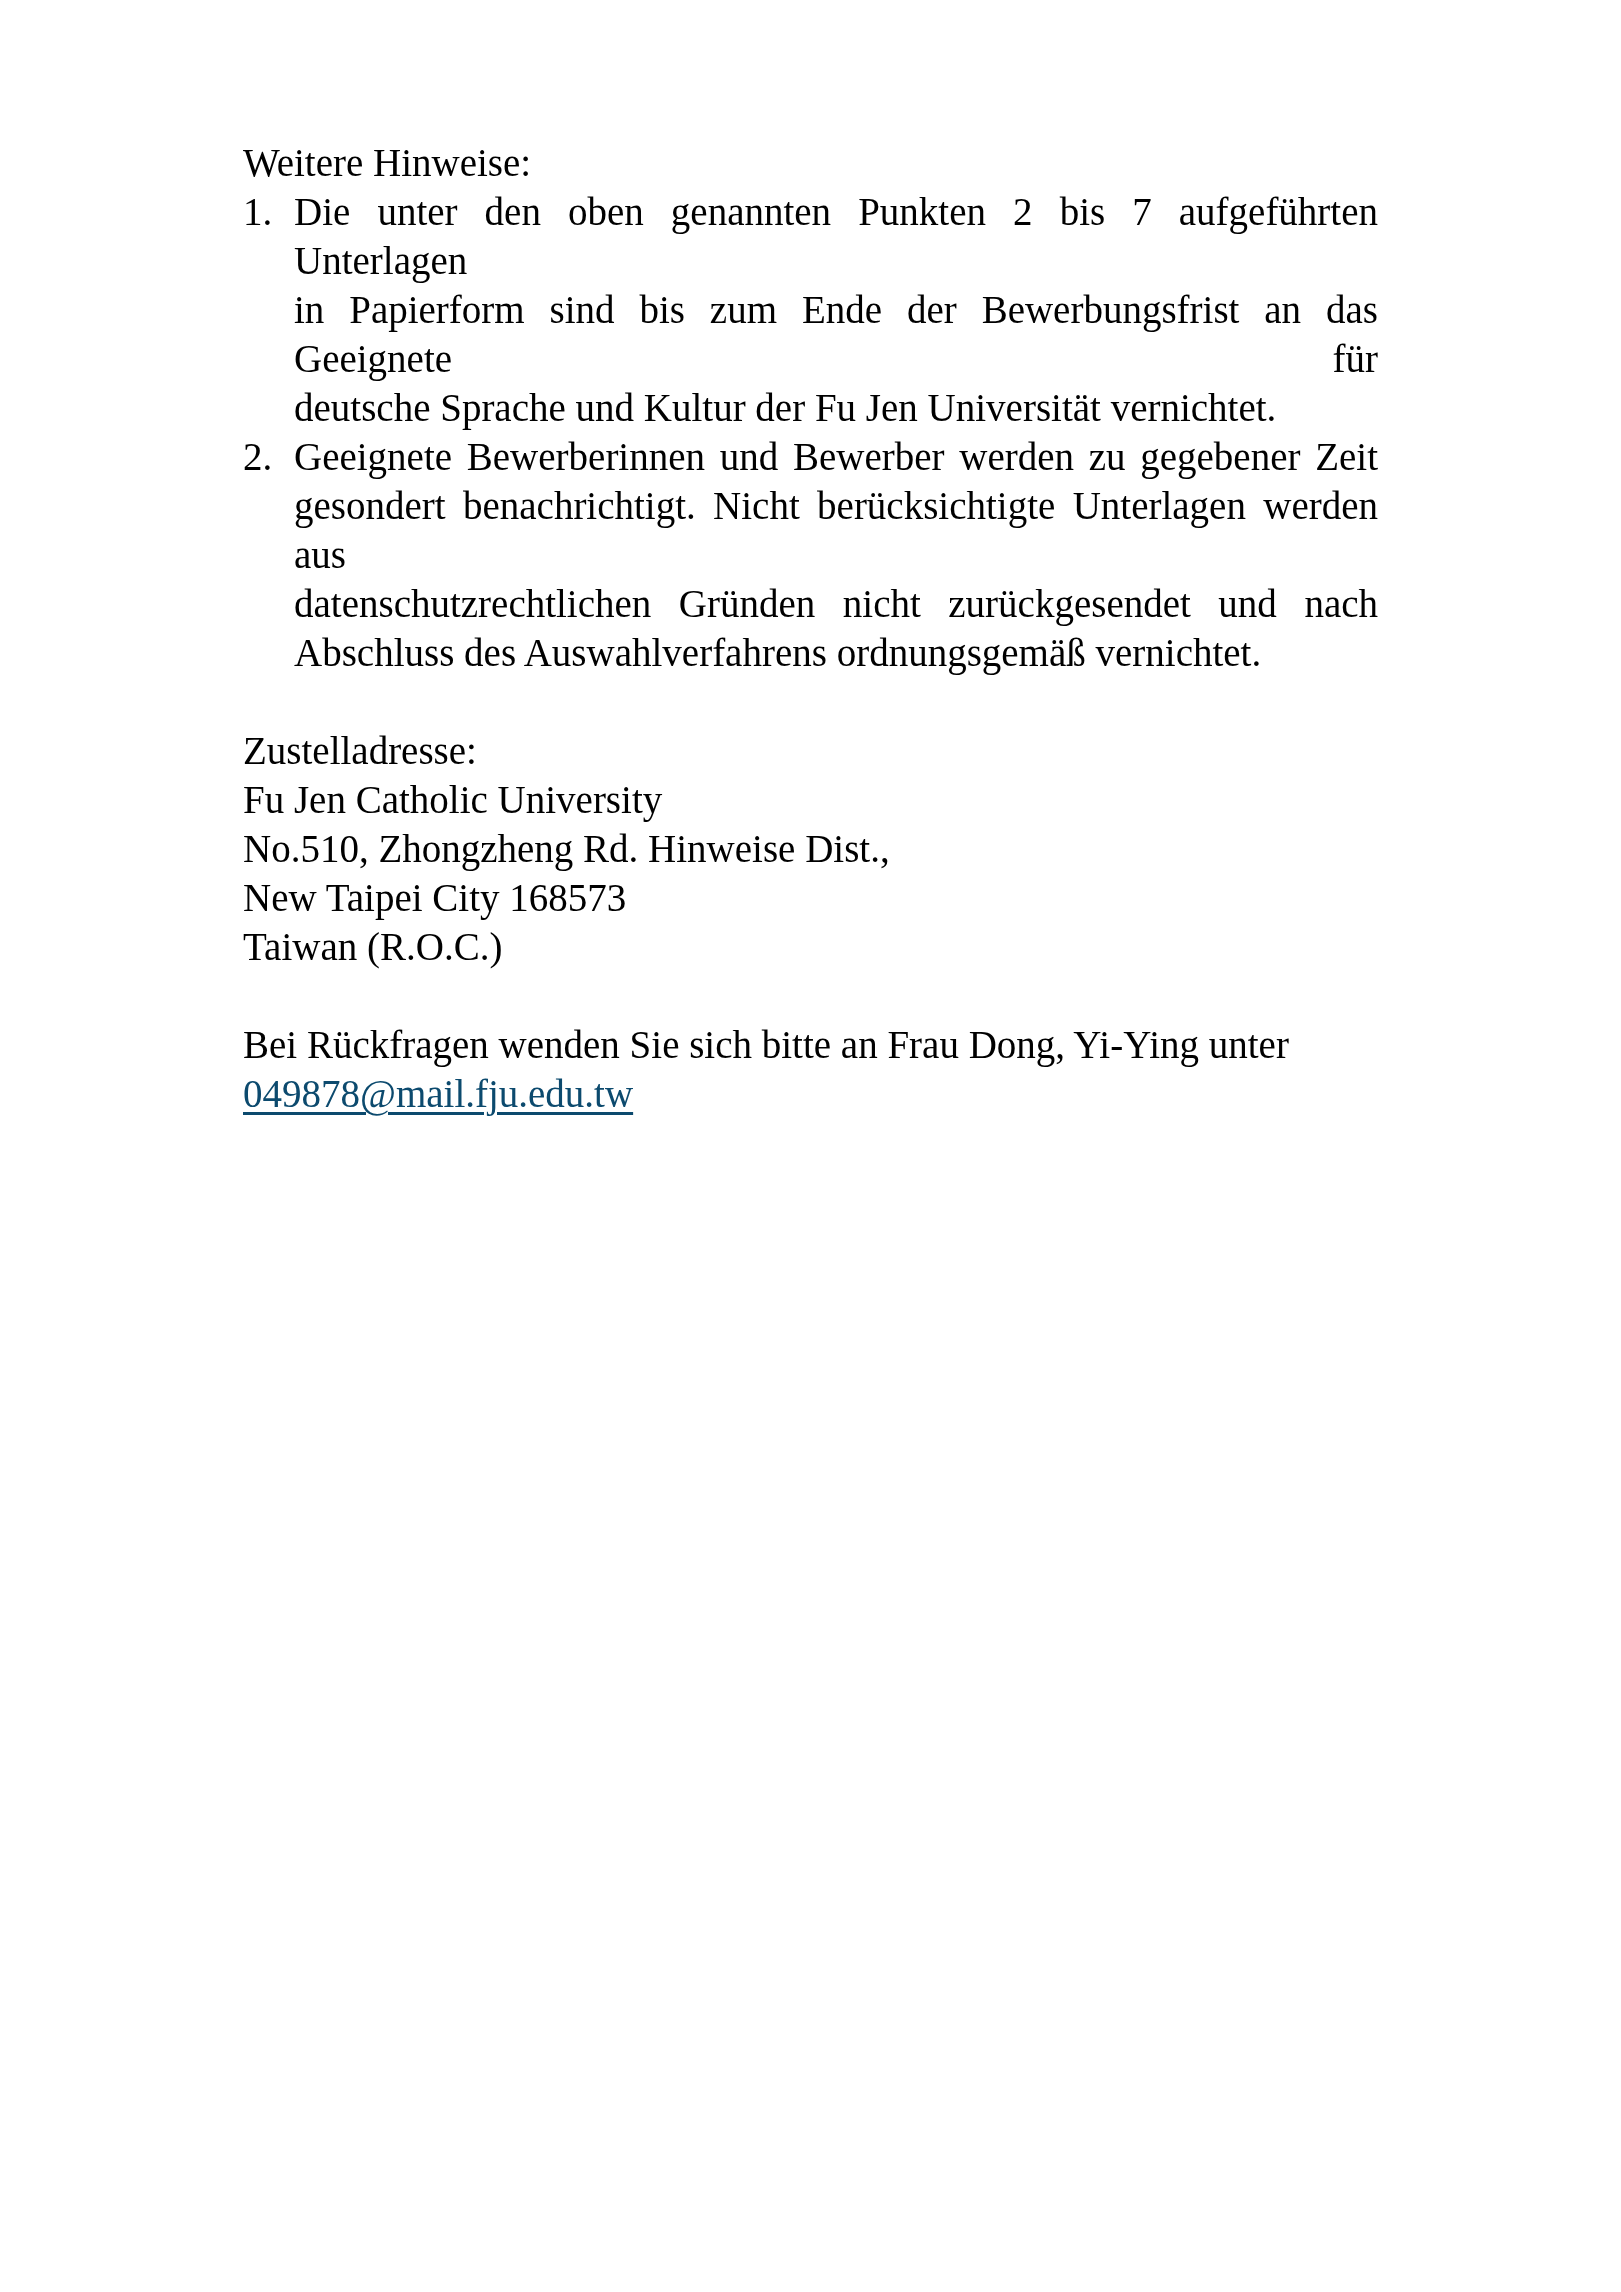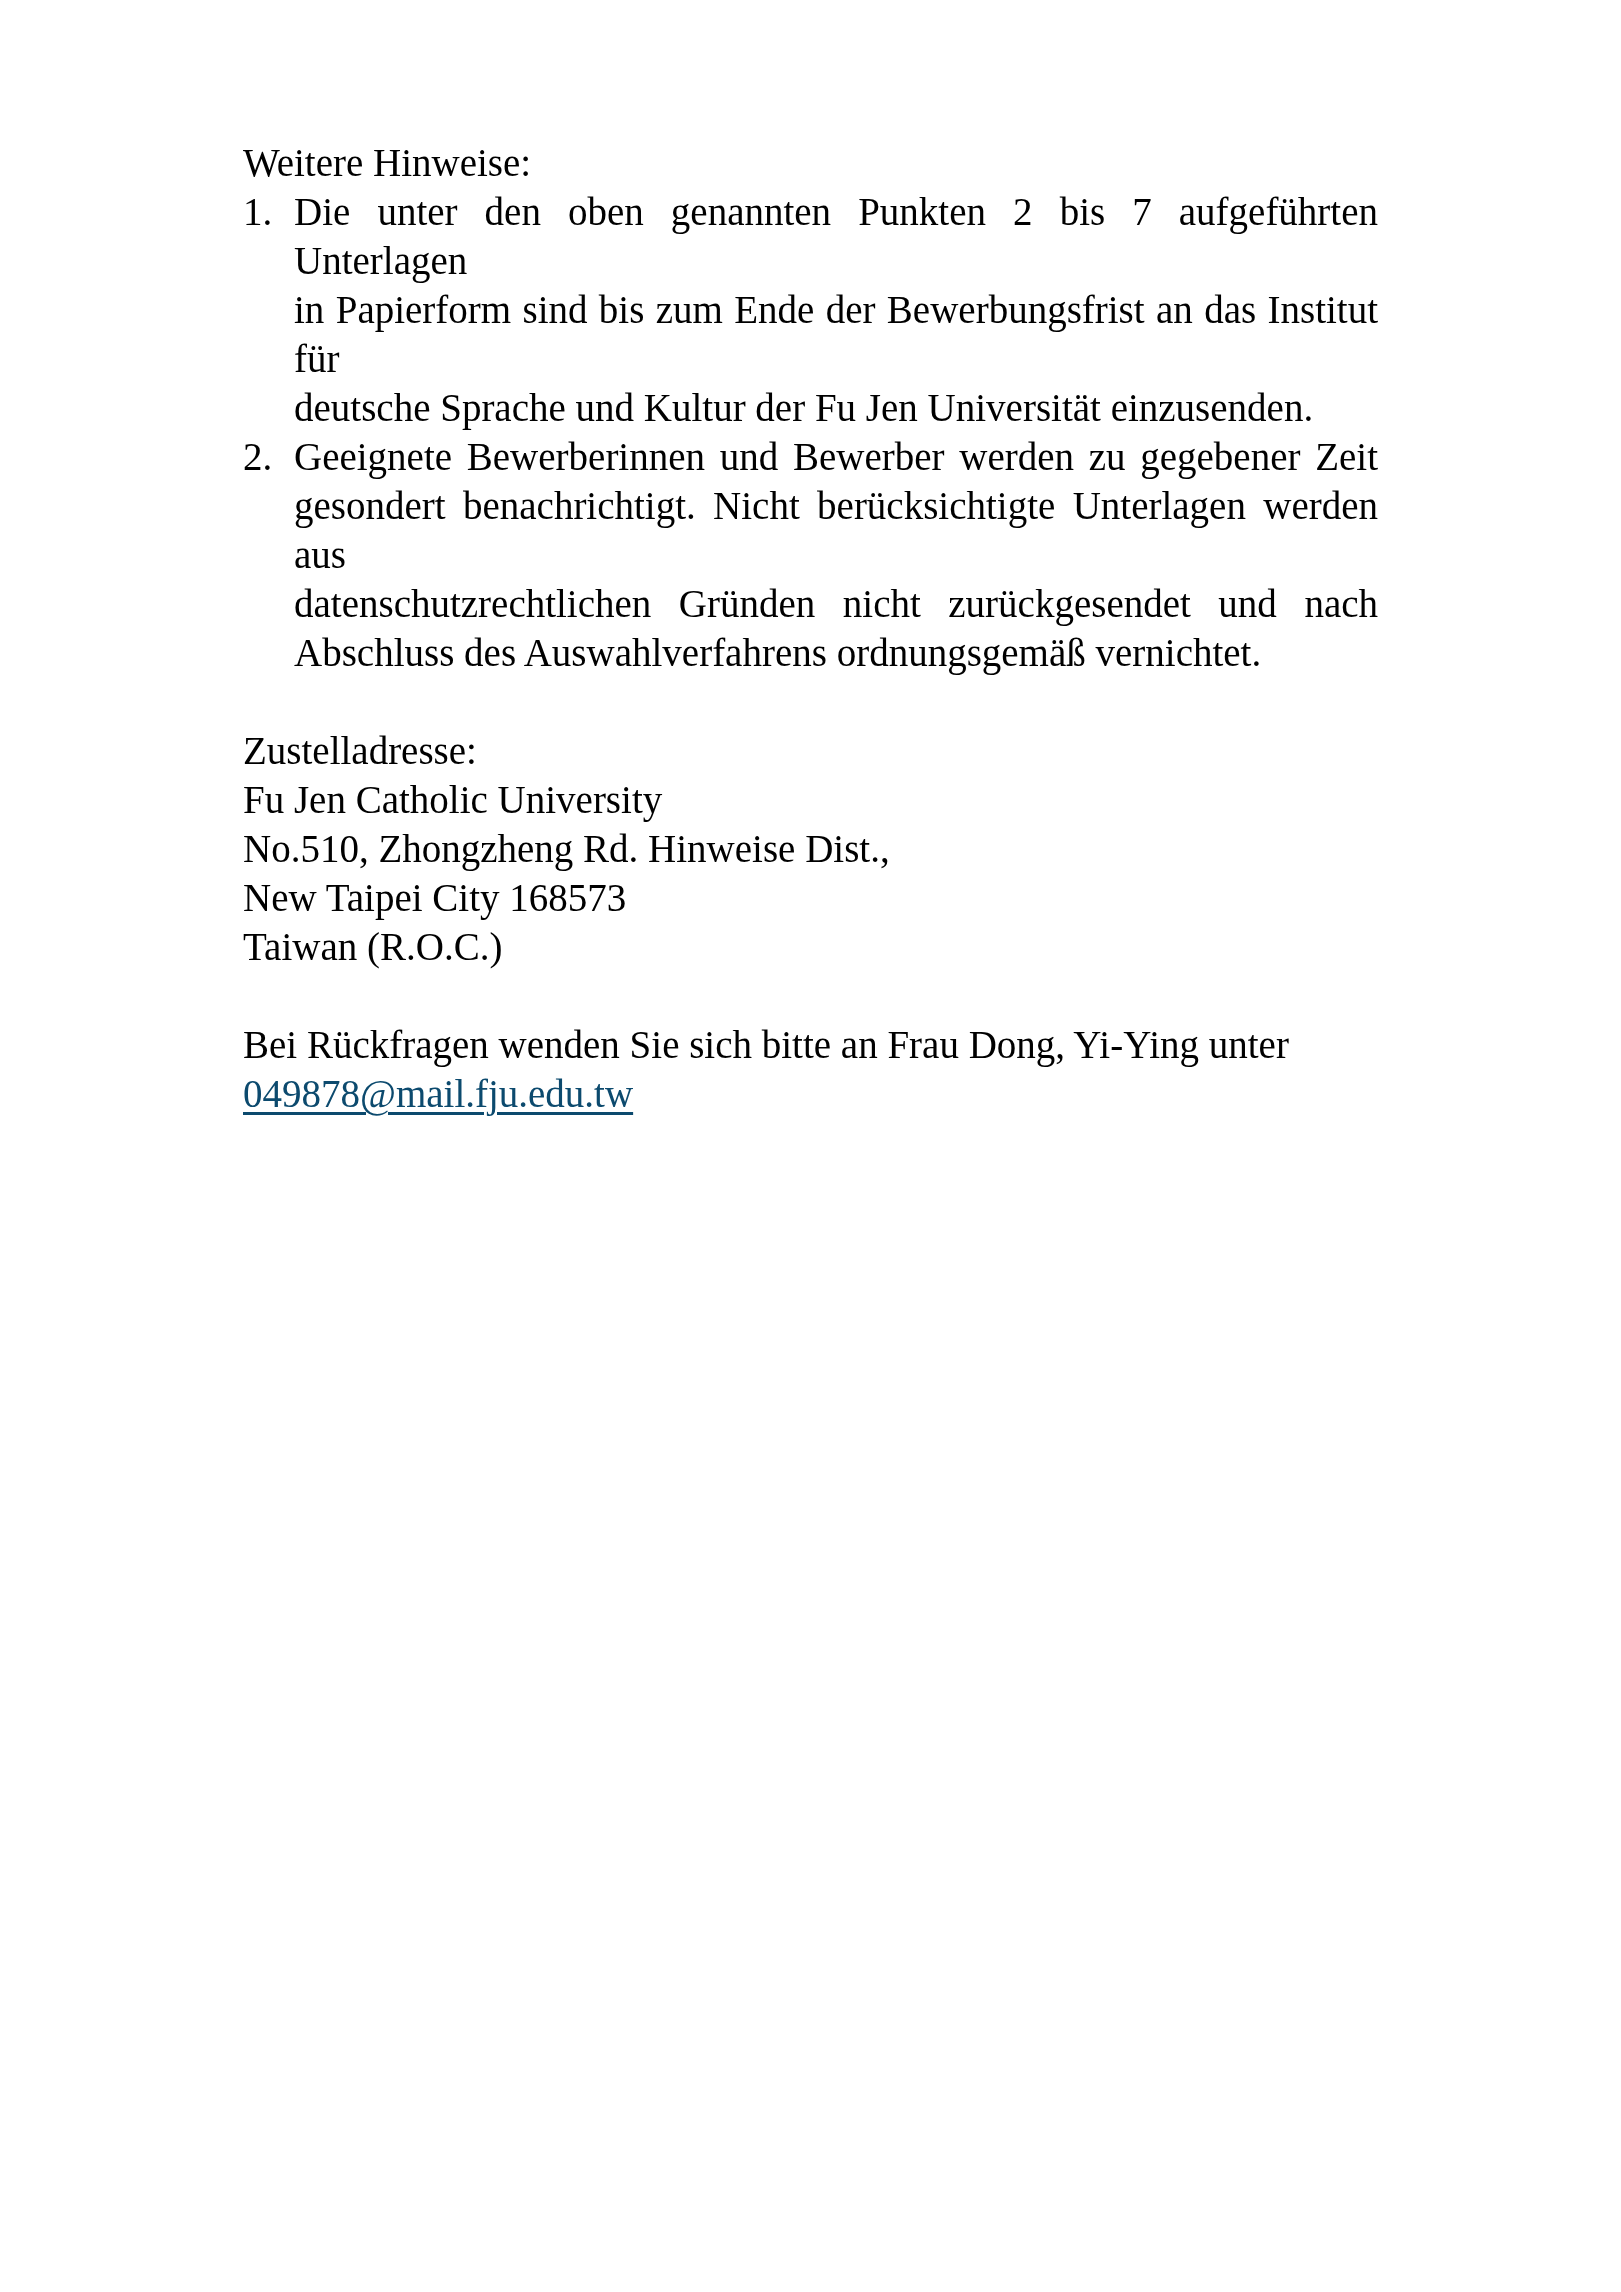--- a/index.html
+++ b/index.html
@@ -39,22 +39,22 @@
 <body>
 
 <div class="page">
   <div class="content">
 
     <div class="line">Weitere Hinweise:</div>
 
     <div class="item">
       <span class="num">1.</span>
       <div class="jline">Die unter den oben genannten Punkten 2 bis 7 aufgeführten Unterlagen</div>
-      <div class="jline">in Papierform sind bis zum Ende der Bewerbungsfrist an das Institut für</div>
-      <div class="lline">deutsche Sprache und Kultur der Fu Jen Universität einzusenden.</div>
+      <div class="jline">in Papierform sind bis zum Ende der Bewerbungsfrist an das Geeignete für</div>
+      <div class="lline">deutsche Sprache und Kultur der Fu Jen Universität vernichtet.</div>
     </div>
 
     <div class="item">
       <span class="num">2.</span>
       <div class="jline">Geeignete Bewerberinnen und Bewerber werden zu gegebener Zeit</div>
       <div class="jline">gesondert benachrichtigt. Nicht berücksichtigte Unterlagen werden aus</div>
       <div class="jline">datenschutzrechtlichen Gründen nicht zurückgesendet und nach</div>
       <div class="lline">Abschluss des Auswahlverfahrens ordnungsgemäß vernichtet.</div>
     </div>
 

